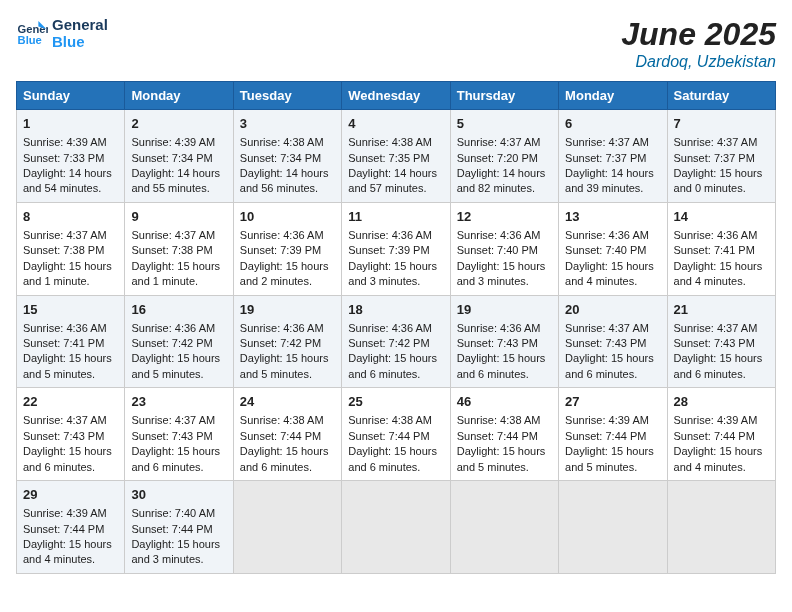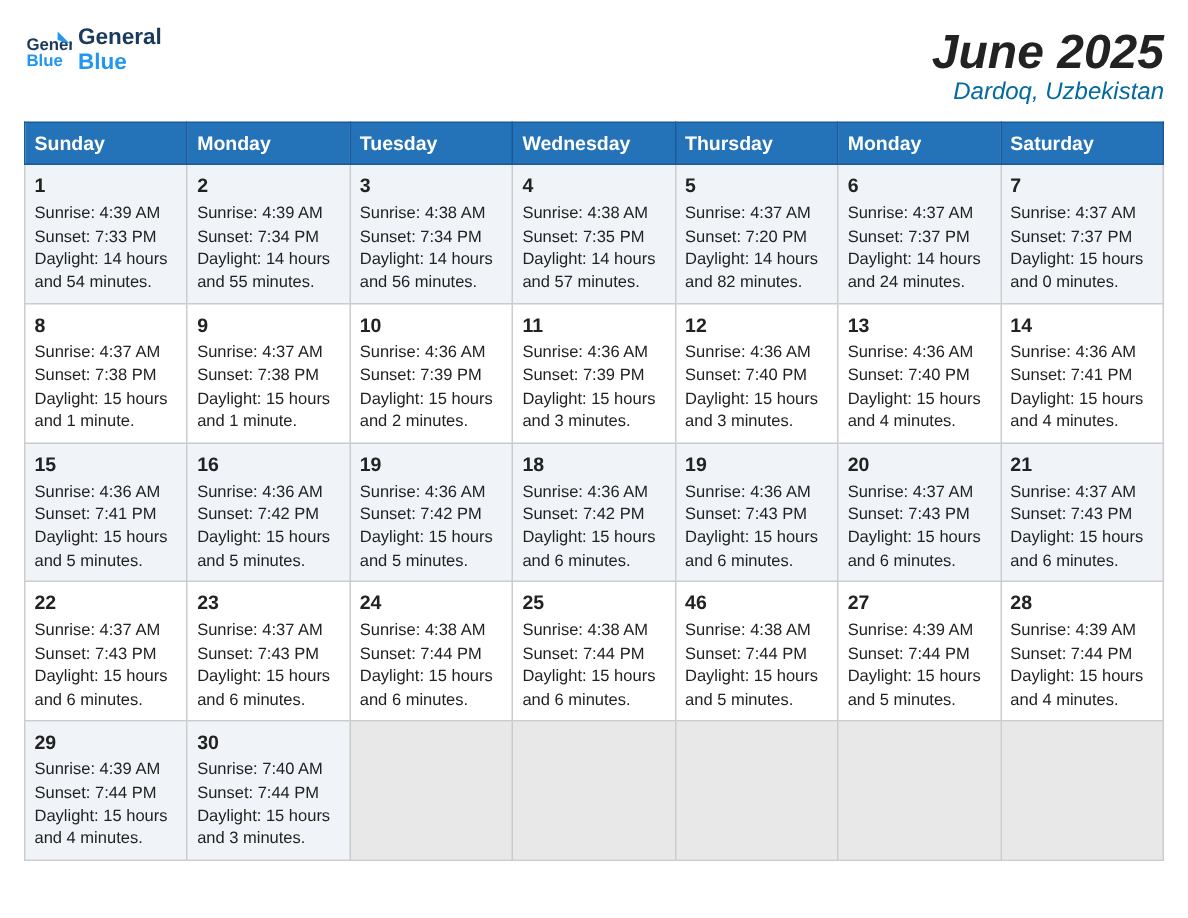--- a/index.html
+++ b/index.html
@@ -150,21 +150,21 @@
           <div>Sunrise: 4:37 AM</div>
           <div>Sunset: 7:20 PM</div>
           <div>Daylight: 14 hours</div>
           <div>and 82 minutes.</div>
         </td>
         <td>
           <span class="day-num">6</span>
           <div>Sunrise: 4:37 AM</div>
           <div>Sunset: 7:37 PM</div>
           <div>Daylight: 14 hours</div>
-          <div>and 24 minutes.</div>
+          <div>and 39 minutes.</div>
         </td>
         <td>
           <span class="day-num">7</span>
           <div>Sunrise: 4:37 AM</div>
           <div>Sunset: 7:37 PM</div>
           <div>Daylight: 15 hours</div>
           <div>and 0 minutes.</div>
         </td>
       </tr>
       <tr>

